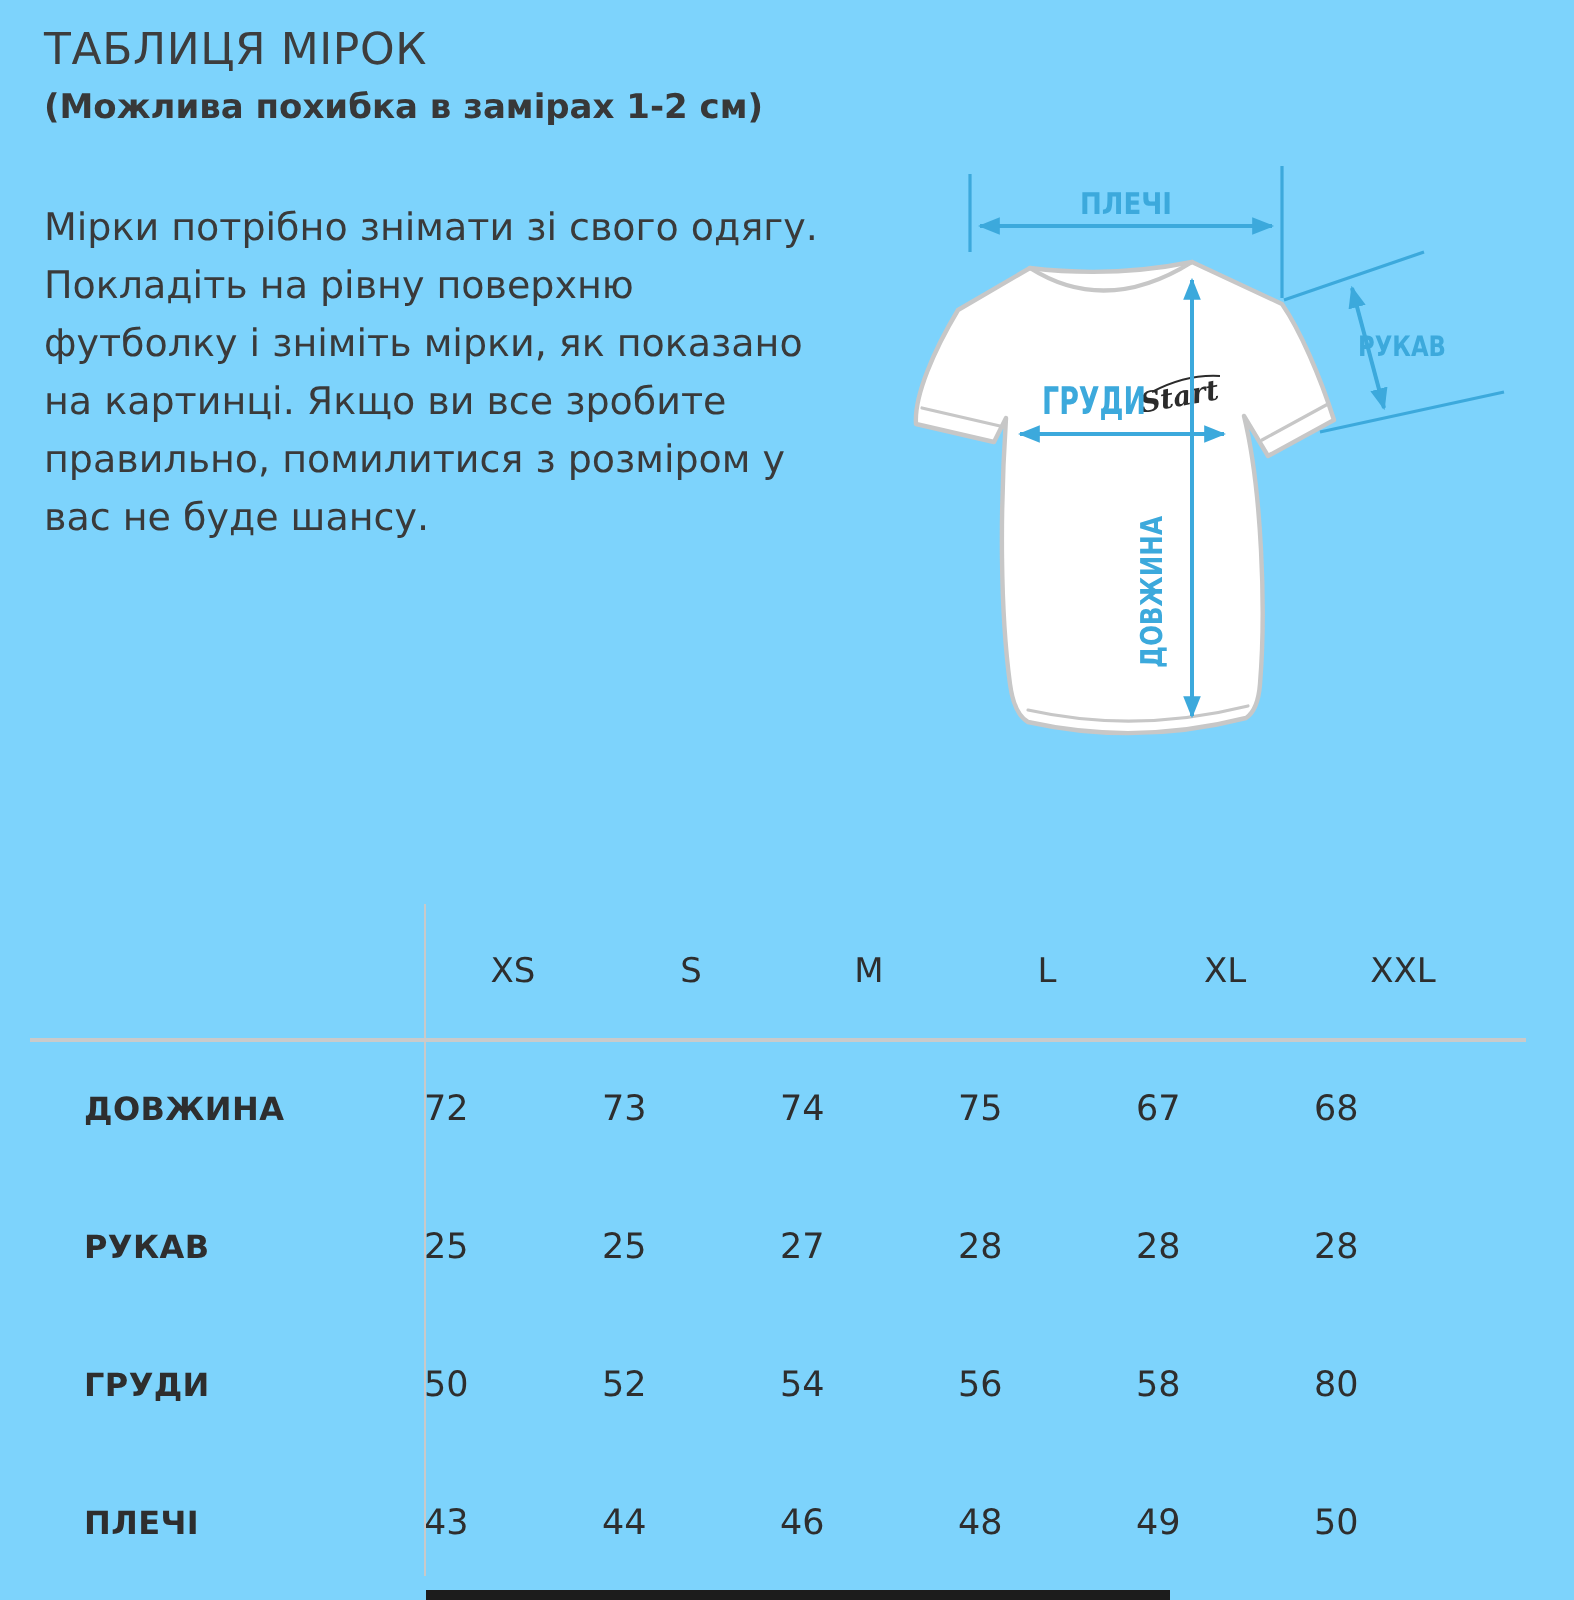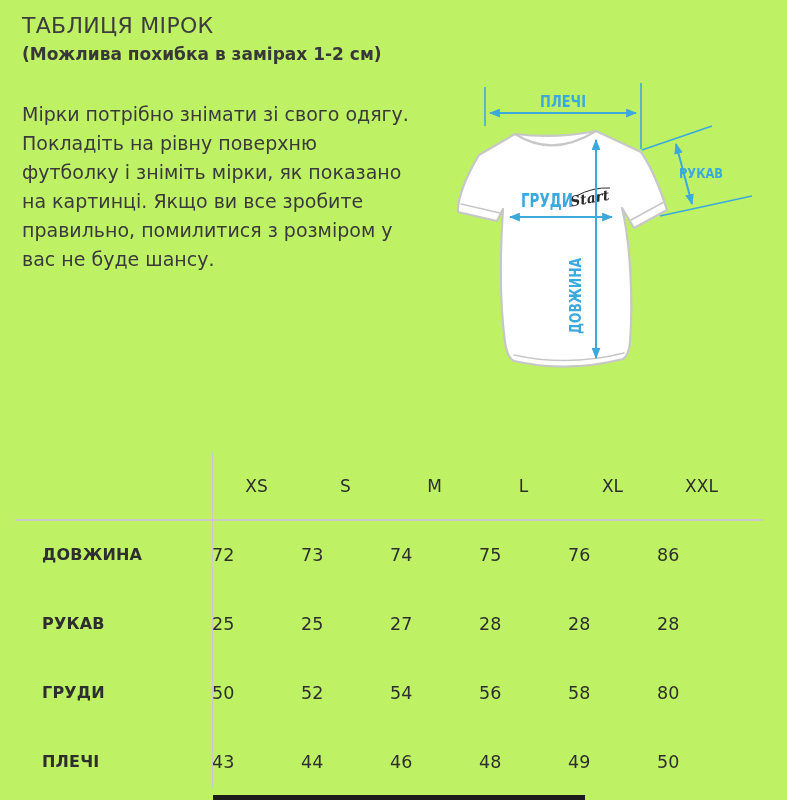--- a/index.html
+++ b/index.html
@@ -1,18 +1,18 @@
 <!DOCTYPE html>
 <html><head>
 <meta charset="utf-8">
 <style>
   * { margin:0; padding:0; box-sizing:border-box; }
   html,body { width:787px; height:800px; background:#ffffff; overflow:hidden;
               font-family:"DejaVu Sans","Liberation Sans",sans-serif; }
-  .stage { position:relative; width:787px; height:800px; background:#bef264; }
+  .stage { position:relative; width:787px; height:800px; background:#7dd3fc; }
 
   
   .page-title    { position:absolute; left:22px; top:13px; font-size:22px; font-weight:400;
                    color:#3d3d3d; letter-spacing:.3px; }
   .page-subtitle { position:absolute; left:22px; top:44px; font-size:17px; font-weight:700;
                    color:#383838; }
 
   
   .intro { position:absolute; left:22px; top:100px; width:396px;
            font-size:19px; line-height:29px; color:#3a3a3a; }
@@ -115,22 +115,22 @@
       <div class="size-cell">XL</div>
       <div class="size-cell">XXL</div>
     </div>
 
     <div class="t-row t-body-row">
       <div class="label-cell">ДОВЖИНА</div>
       <div class="value-cell">72</div>
       <div class="value-cell">73</div>
       <div class="value-cell">74</div>
       <div class="value-cell">75</div>
-      <div class="value-cell">76</div>
-      <div class="value-cell">86</div>
+      <div class="value-cell">67</div>
+      <div class="value-cell">68</div>
     </div>
 
     <div class="t-row t-body-row">
       <div class="label-cell">РУКАВ</div>
       <div class="value-cell">25</div>
       <div class="value-cell">25</div>
       <div class="value-cell">27</div>
       <div class="value-cell">28</div>
       <div class="value-cell">28</div>
       <div class="value-cell">28</div>

